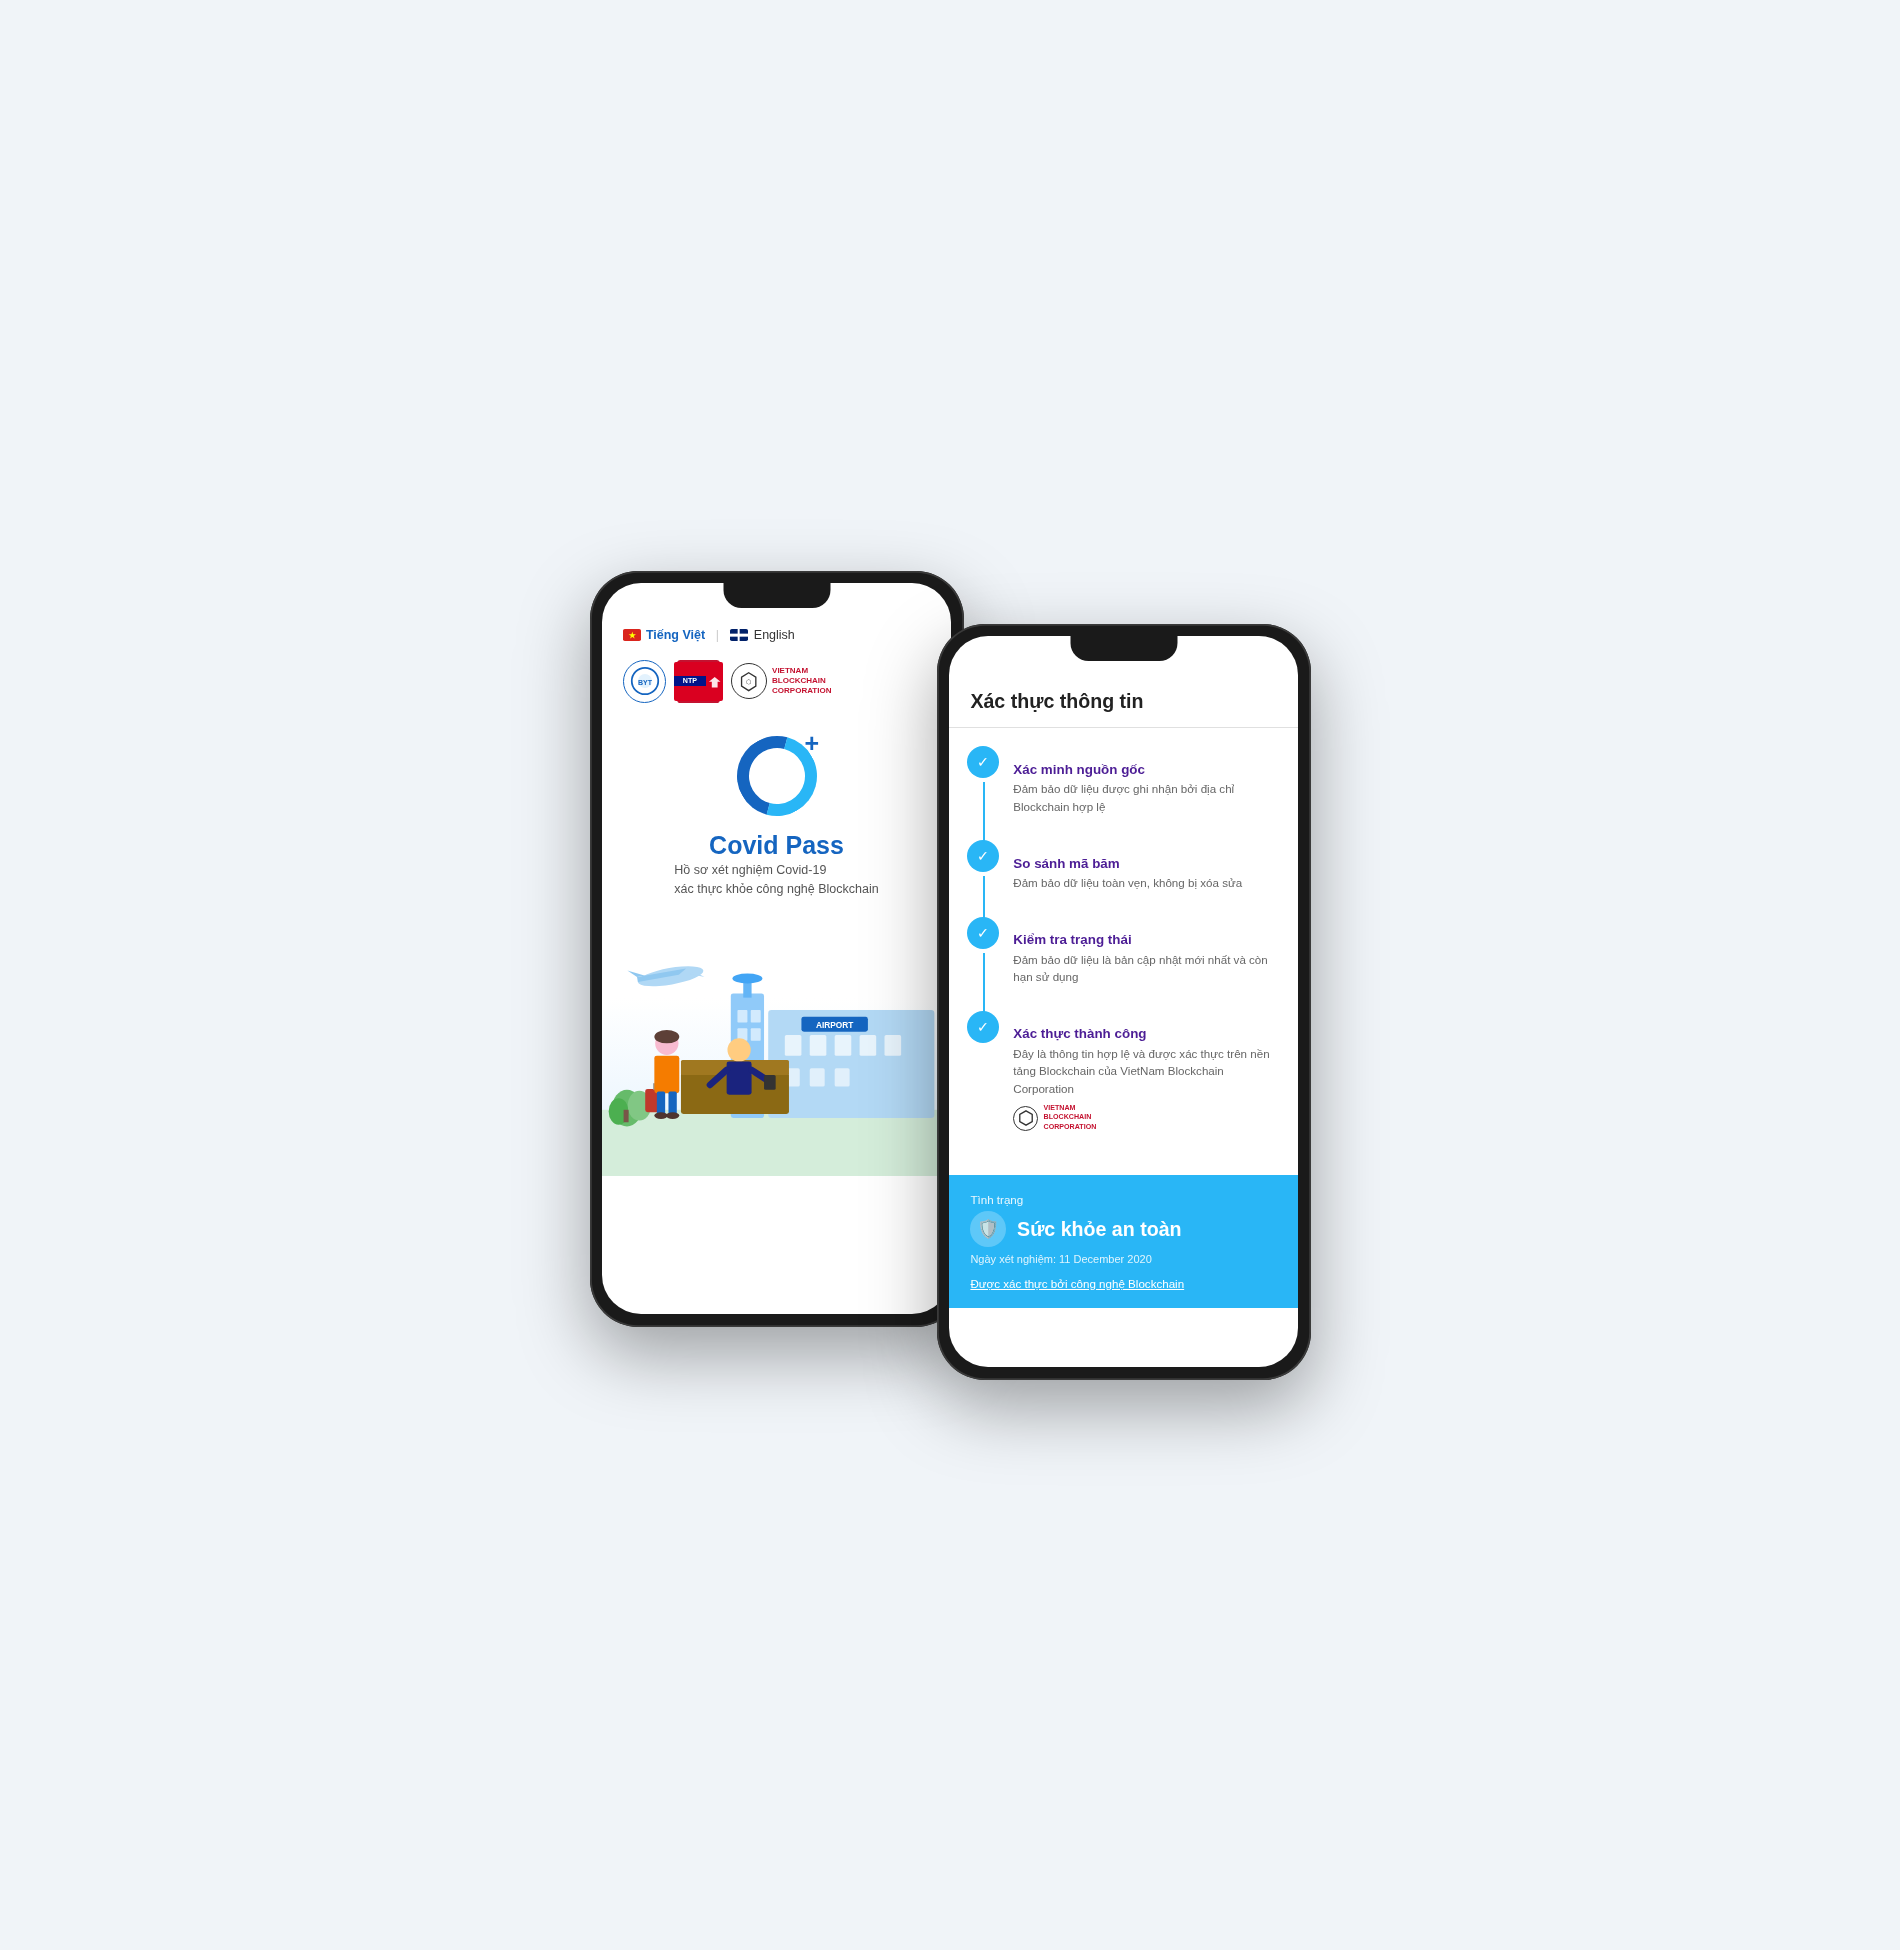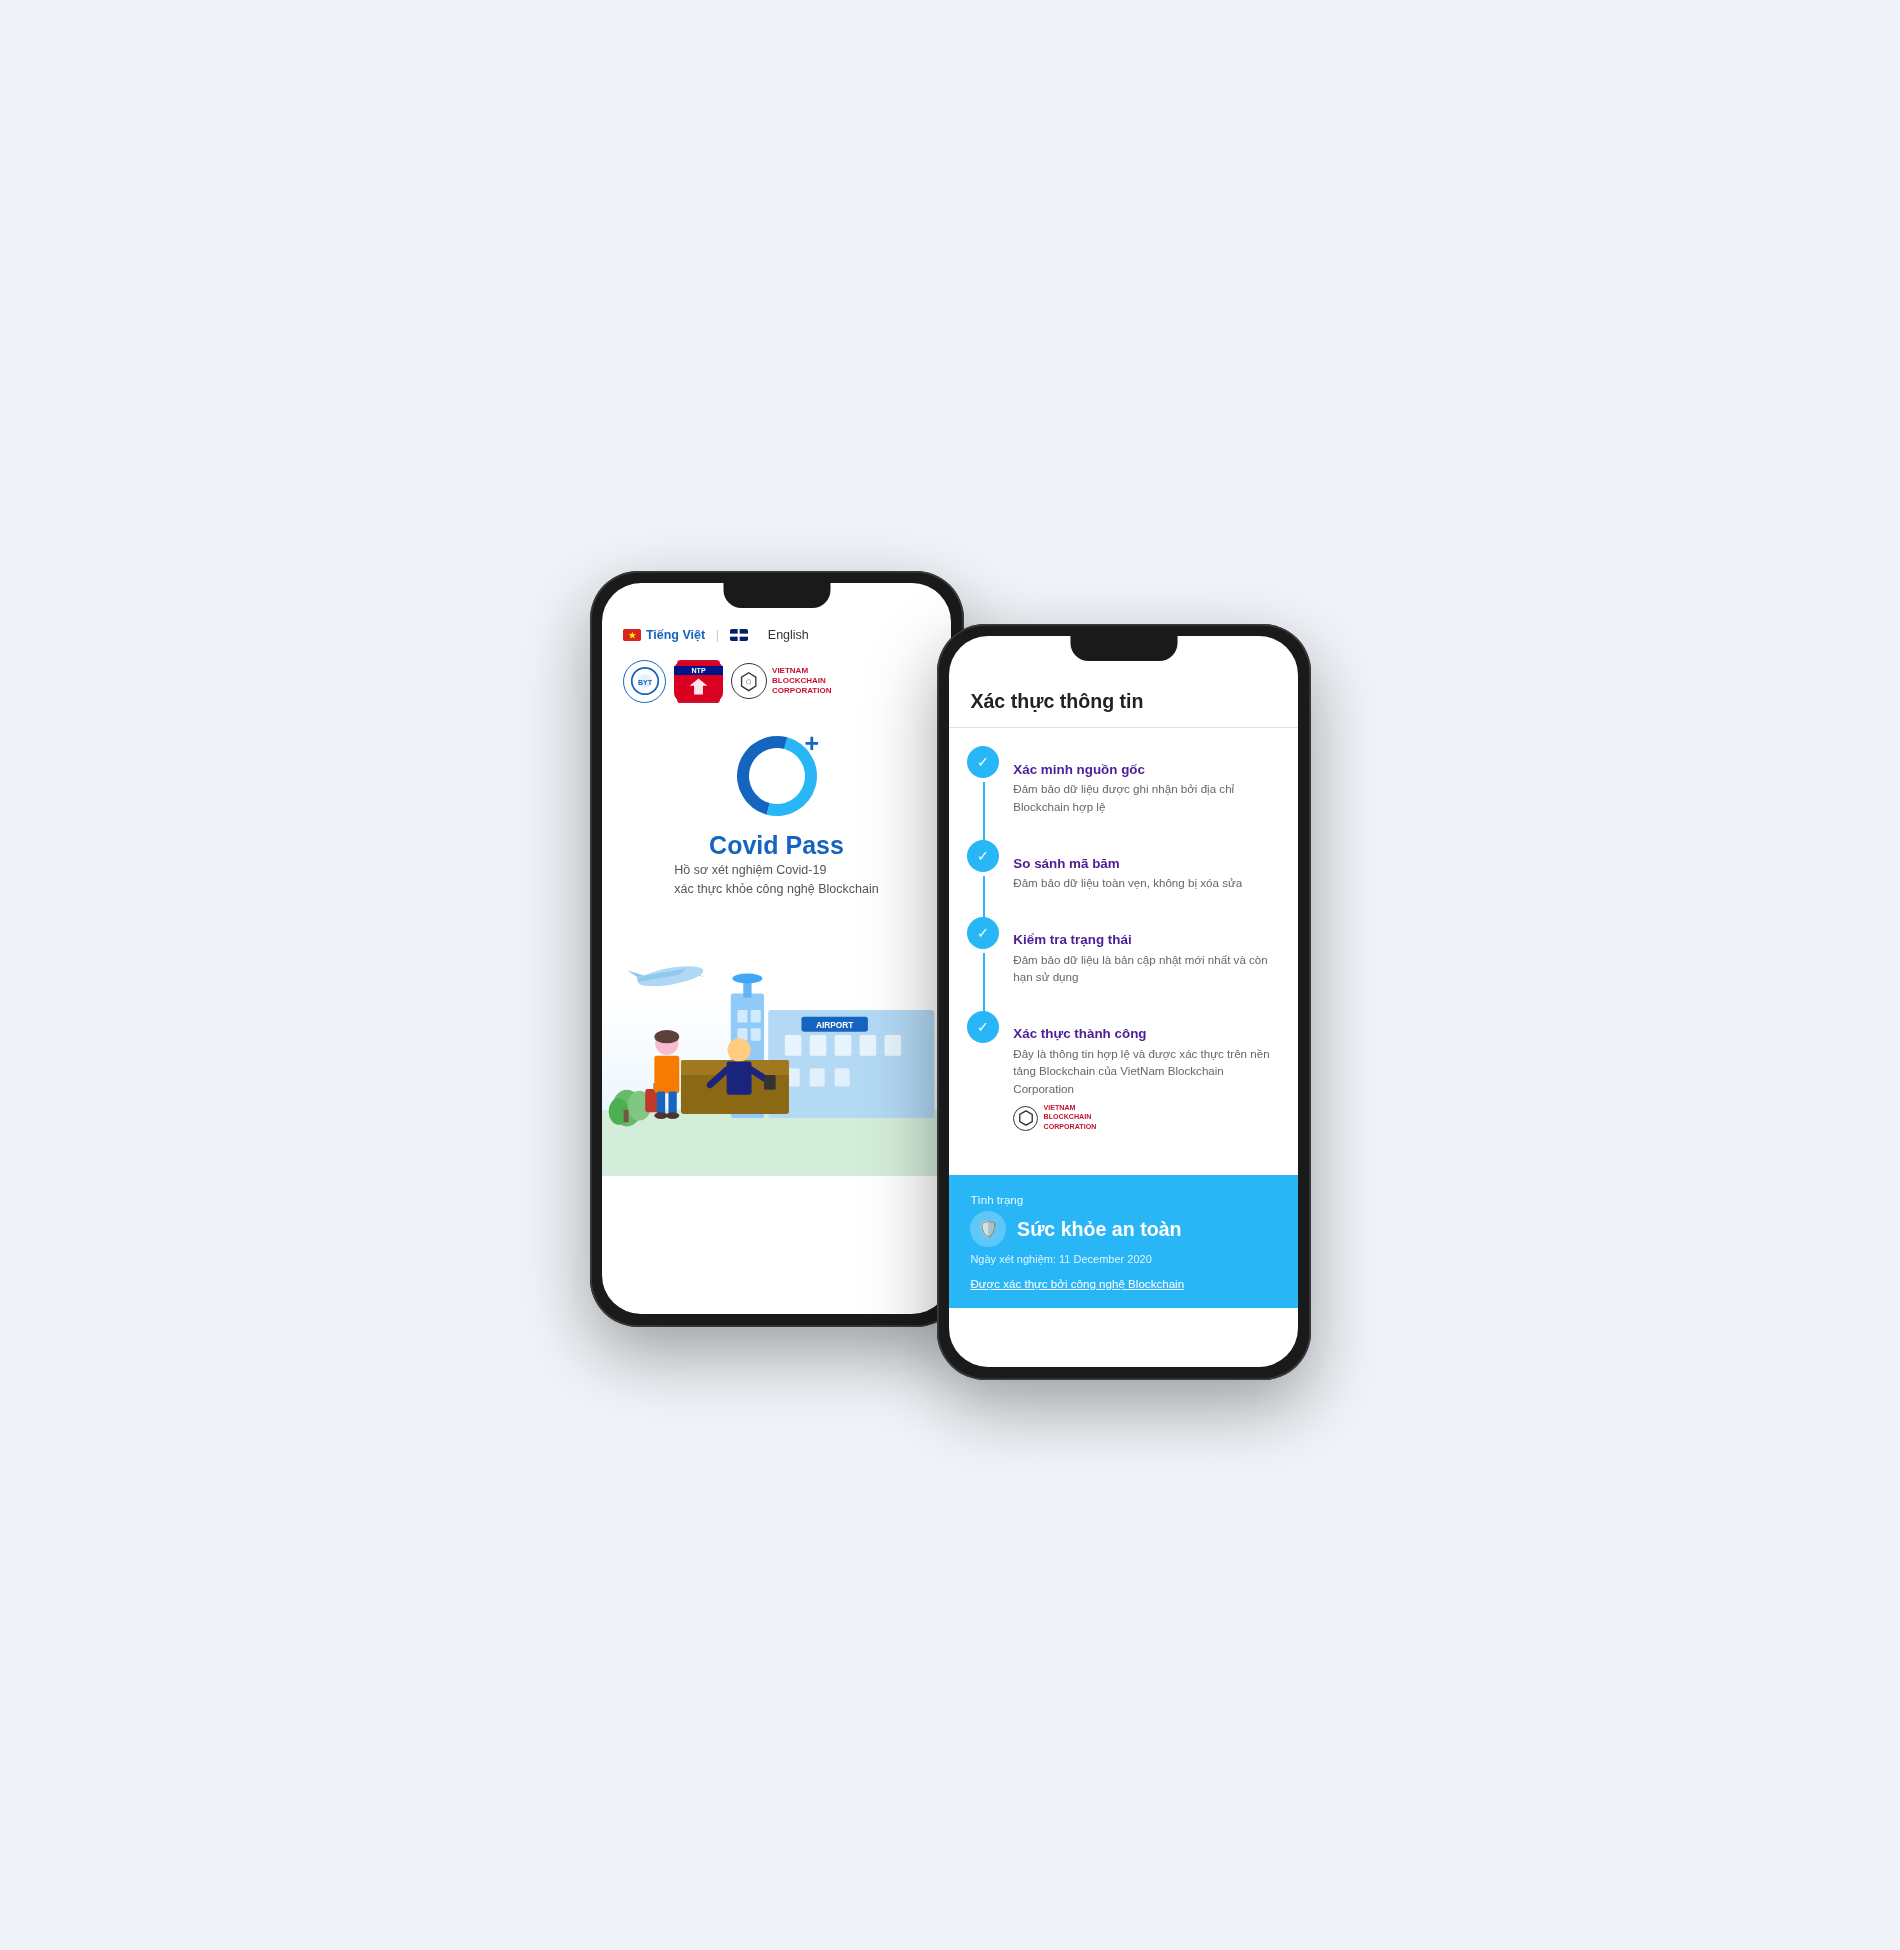--- a/index.html
+++ b/index.html
@@ -75,21 +75,21 @@
       gap: 4.5px;
       color: #1565c0;
       font-weight: 600;
     }
     .lang-divider {
       color: #ccc;
     }
     .lang-english {
       display: flex;
       align-items: center;
-      gap: 20px;
+      gap: 6px;
       color: #333;
     }
     .flag-vn {
       width: 18px;
       height: 12.5px;
       background: #da251d;
       border-radius: 1.8px;
       position: relative;
       display: inline-block;
       overflow: hidden;
@@ -438,21 +438,21 @@
 
         <div class="logos-row">
           <div class="logo-circle">
             <svg width="30" height="30" viewBox="0 0 34 34" style="font-size:8px">
               <circle cx="17" cy="17" r="15" fill="none" stroke="#1565c0" stroke-width="2"></circle>
               <circle cx="17" cy="17" r="8" fill="#e3f2fd"></circle>
               <text x="17" y="21" text-anchor="middle" font-size="8" fill="#1565c0" font-weight="bold">BYT</text>
             </svg>
           </div>
           <div class="logo-ntp">
-            <div style="background:#da0020;color:#fff;font-size:11.6px;font-weight:900;width:49px;height:39px;border-radius:8px;display:flex;align-items:center;justify-content:center;flex-direction:column;">
+            <div style="background:#da0020;color:#fff;font-size:11.6px;font-weight:900;width:49px;height:39px;border-radius:2px;display:flex;align-items:center;justify-content:center;flex-direction:row;">
               <div style="font-size:7.1px;background:#001489;color:#fff;width:100%;text-align:center;padding:0.9px 0;">NTP</div>
               <svg width="27" height="21.4" viewBox="0 0 30 24">
                 <rect width="30" height="24" fill="#da0020"></rect>
                 <polygon points="5,12 15,4 25,12 20,12 20,22 10,22 10,12" fill="#fff" opacity="0.9"></polygon>
               </svg>
             </div>
           </div>
           <div class="logo-blockchain">
             <div class="logo-blockchain-circle">
               <svg width="21.4" height="21.4" viewBox="0 0 24 24">

